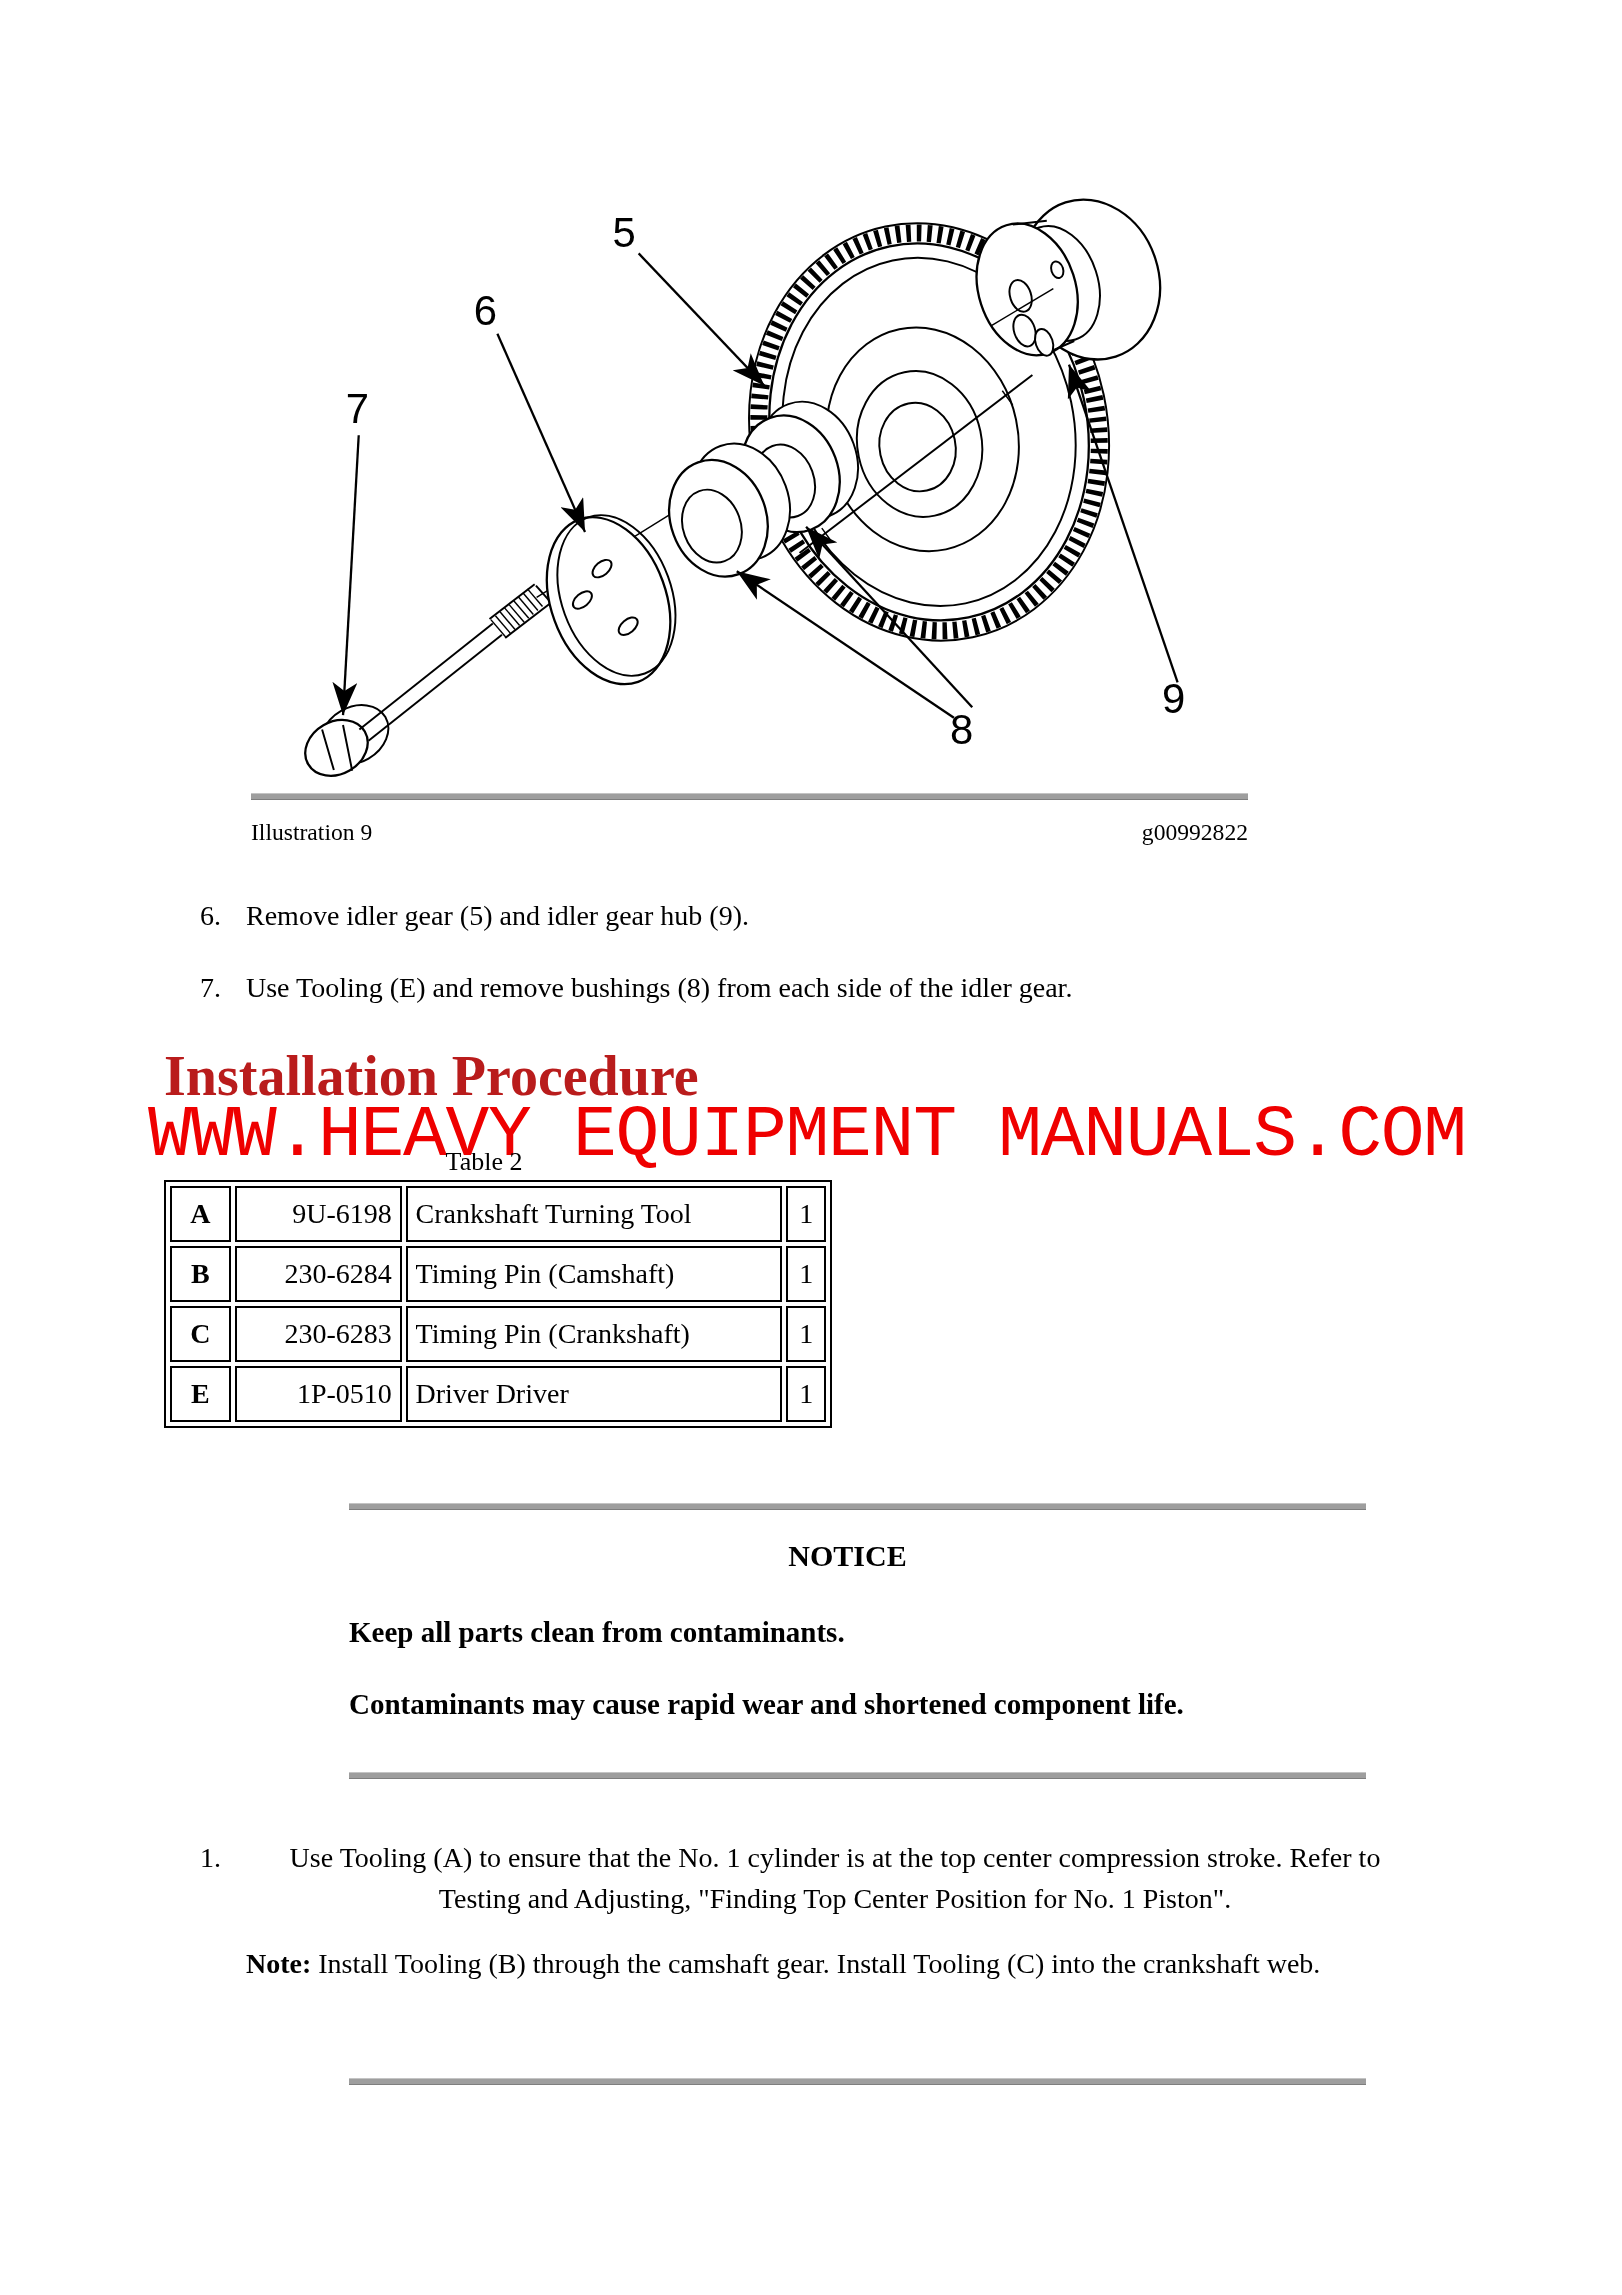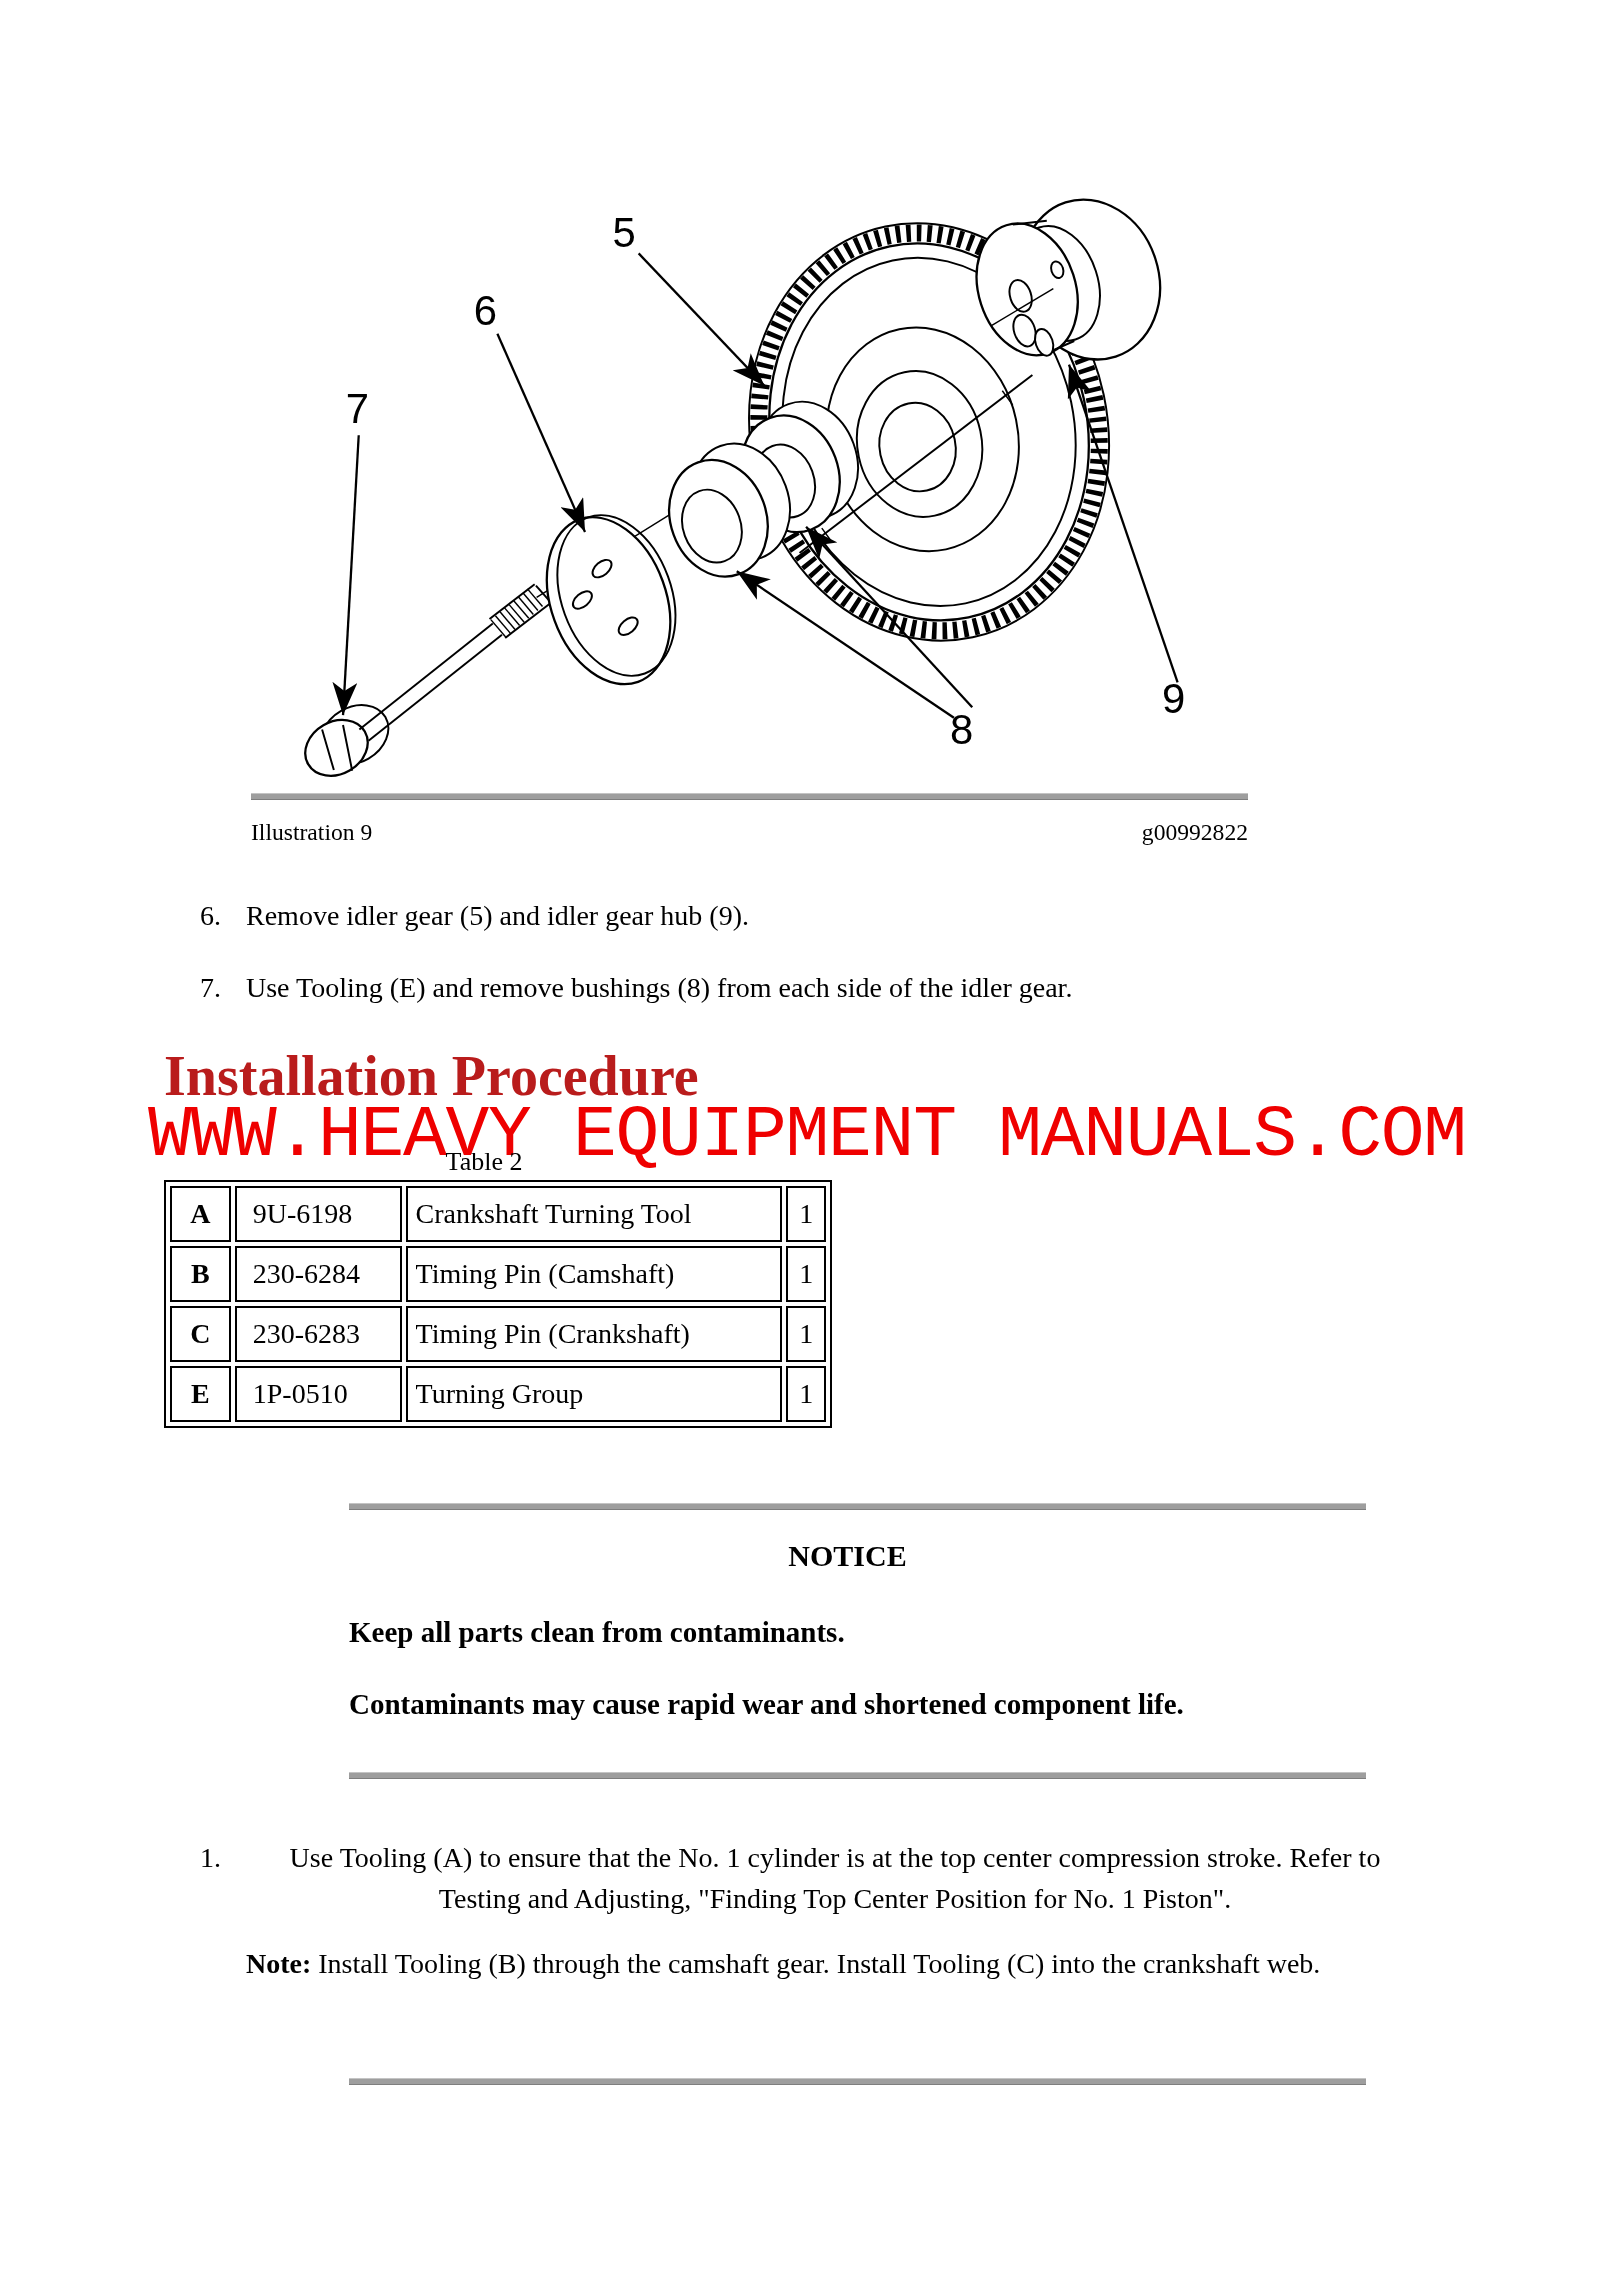--- a/index.html
+++ b/index.html
@@ -23,21 +23,21 @@
   .step .num{width:46px;flex:none;}
   .heading{position:absolute;left:164px;top:1044px;font-size:56px;font-weight:bold;color:#b91c1c;}
   .watermark{position:absolute;left:148px;top:1099px;font-family:Liberation Mono, monospace;
              font-size:73px;line-height:1;color:#ef0000;white-space:nowrap;letter-spacing:-1.3px;z-index:4;}
   .tabletitle{position:absolute;left:164px;top:1147px;width:640px;text-align:center;font-size:26px;z-index:5;}
   
   .tooltable{position:absolute;left:164px;top:1180px;z-index:6;border-collapse:separate;border-spacing:4.6px;
              border:2.6px solid #000;background:#fff;table-layout:fixed;}
   .tooltable td{border:2px solid #000;height:52px;font-size:28px;padding:0 7.9px;vertical-align:middle;background:#fff;}
   td.c-letter{width:41px;text-align:center;font-weight:bold;}
-  td.c-part{width:139px;text-align:left;padding-left:16px;}
+  td.c-part{width:139px;text-align:right;padding-left:16px;}
   td.c-desc{width:357px;text-align:left;}
   td.c-qty{width:19.6px;text-align:center;}
   
   .notice-title{position:absolute;left:339px;top:1539px;width:1017px;text-align:center;font-size:30px;font-weight:bold;}
   .notice-line{position:absolute;left:349px;font-size:29px;font-weight:bold;}
   .notepara{position:absolute;left:246px;top:1943px;width:1184px;font-size:28px;line-height:41px;}
   .notepara b{font-weight:bold;}
 </style>
 </head>
 <body>
@@ -172,21 +172,21 @@
       </tr>
       <tr>
         <td class="c-letter">C</td>
         <td class="c-part">230-6283</td>
         <td class="c-desc">Timing Pin (Crankshaft)</td>
         <td class="c-qty">1</td>
       </tr>
       <tr>
         <td class="c-letter">E</td>
         <td class="c-part">1P-0510</td>
-        <td class="c-desc">Turning Group</td>
+        <td class="c-desc">Driver Driver</td>
         <td class="c-qty">1</td>
       </tr>
     </tbody>
   </table>
 
   <div class="hrule" style="left:349px;top:1503px;width:1017px;"></div>
   <div class="notice-title">NOTICE</div>
   <div class="notice-line" style="top:1616px;">Keep all parts clean from contaminants.</div>
   <div class="notice-line" style="top:1688px;">Contaminants may cause rapid wear and shortened component life.</div>
   <div class="hrule" style="left:349px;top:1772px;width:1017px;"></div>

